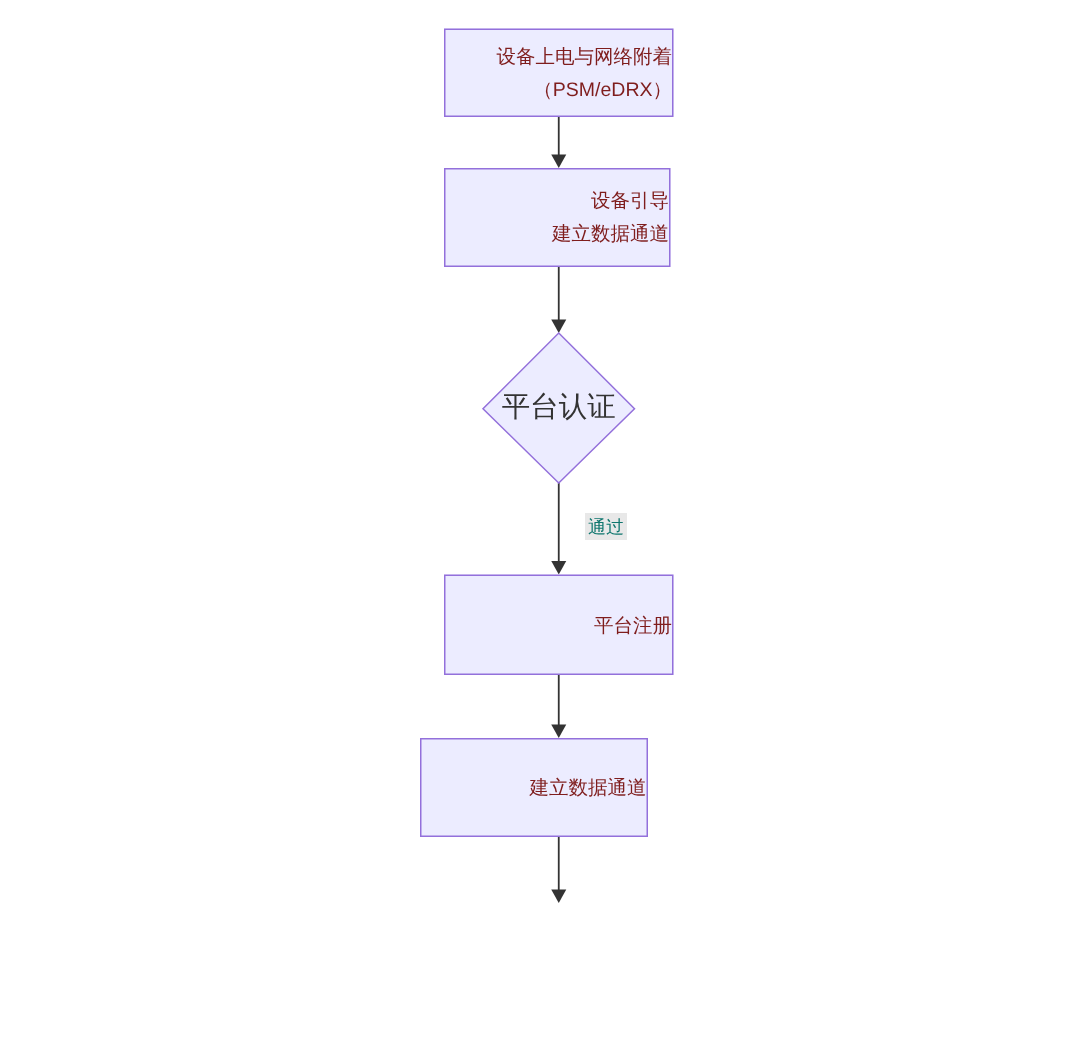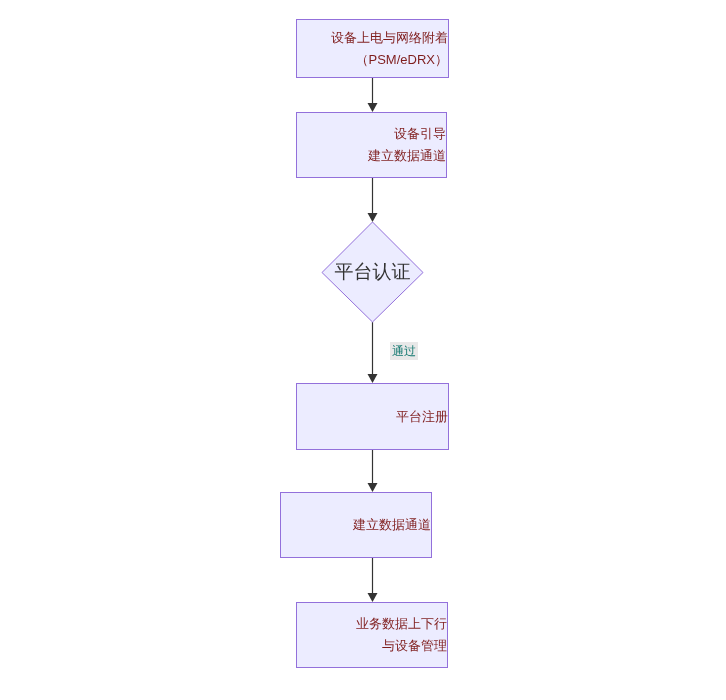--- a/index.html
+++ b/index.html
@@ -116,18 +116,14 @@
   <div class="edge-label">通过</div>
 
   <div class="node n4">
     <div>平台注册</div>
   </div>
 
   <div class="node n5">
     <div>建立数据通道</div>
   </div>
 
-  <div class="node n6">
-    <div>业务数据上下行</div>
-    <div>与设备管理</div>
-  </div>
 
 </div>
 
 </body></html>

